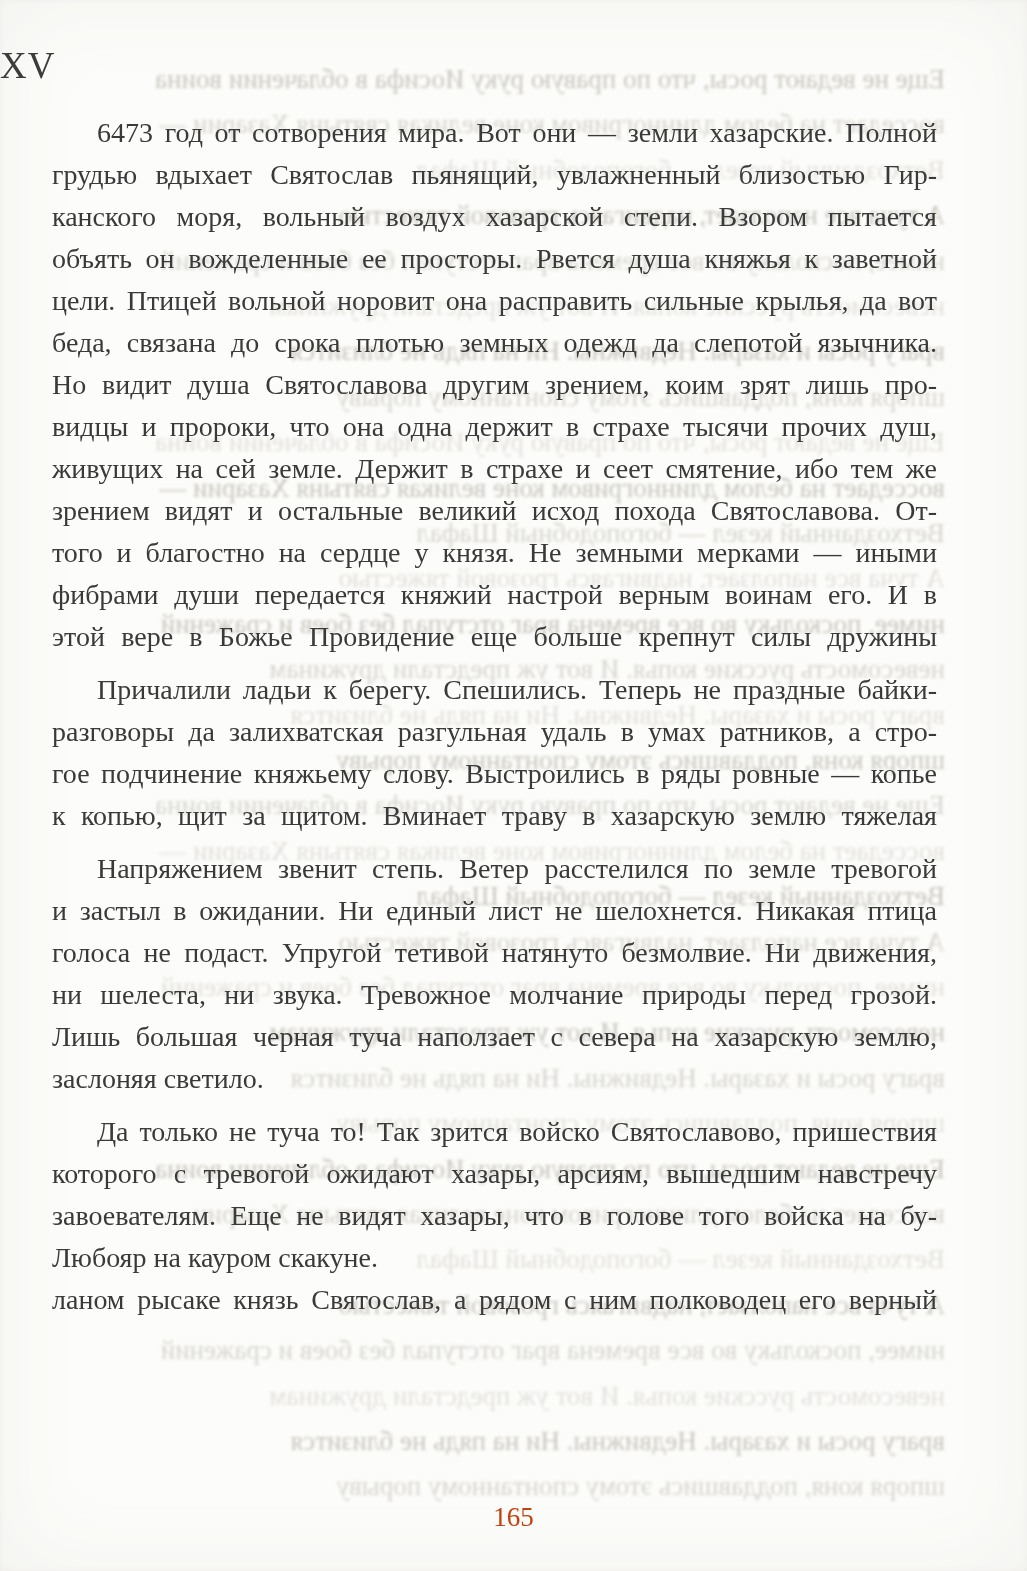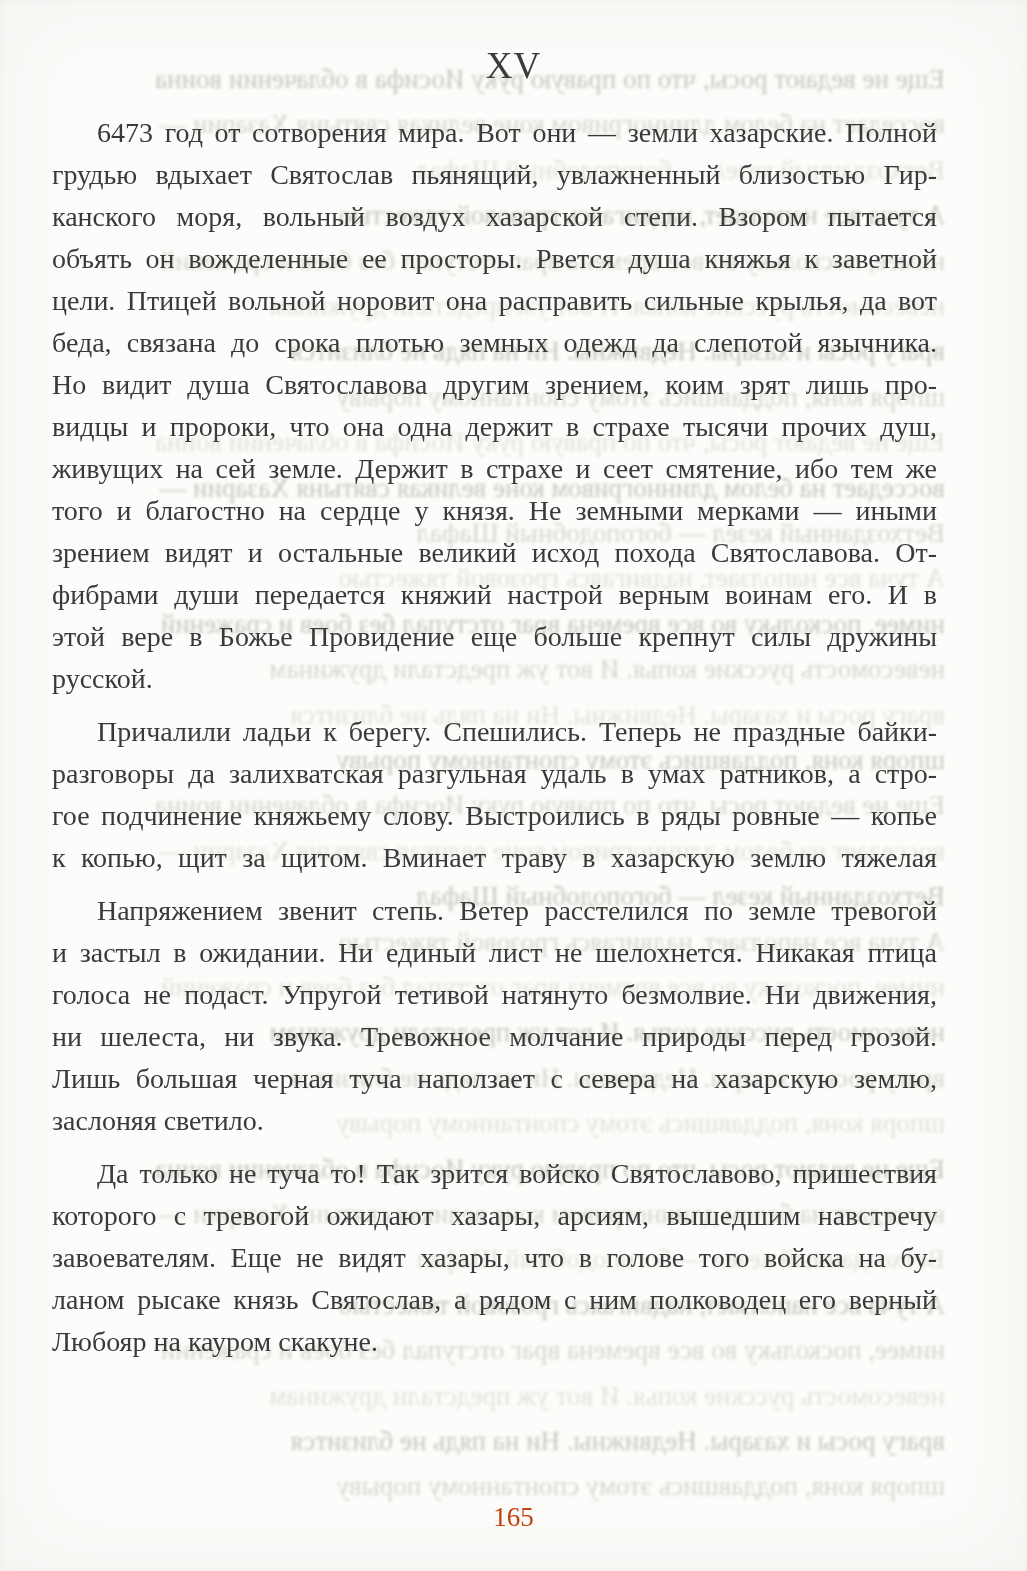--- a/index.html
+++ b/index.html
@@ -8,21 +8,21 @@
     width:1027px;height:1571px;
     margin:0 auto;
     background:#fcfcfa;
     overflow:hidden;
     font-family:"Liberation Serif","DejaVu Serif",serif;
     color:#3a3a3a;
     box-shadow:inset 0 0 90px rgba(90,85,70,0.06), inset 0 0 6px rgba(90,85,70,0.05);
   }
   .heading{
     position:absolute;top:44px;left:0;right:0;
-    text-align:center;
+    text-align:left;
     font-size:37px;line-height:44px;
     letter-spacing:1px;
     color:#3c3c3c;
     z-index:2;
   }
   .body-text{
     position:absolute;top:112px;left:52px;width:893px;
     font-size:28px;line-height:42px;
     z-index:2;
   }
@@ -99,44 +99,43 @@
       <div class="para">
         <div class="line first">6473 год от сотворения мира. Вот они — земли хазарские. Полной</div>
         <div class="line">грудью вдыхает Святослав пьянящий, увлажненный близостью Гир-</div>
         <div class="line">канского моря, вольный воздух хазарской степи. Взором пытается</div>
         <div class="line">объять он вожделенные ее просторы. Рвется душа княжья к заветной</div>
         <div class="line">цели. Птицей вольной норовит она расправить сильные крылья, да вот</div>
         <div class="line">беда, связана до срока плотью земных одежд да слепотой язычника.</div>
         <div class="line">Но видит душа Святославова другим зрением, коим зрят лишь про-</div>
         <div class="line">видцы и пророки, что она одна держит в страхе тысячи прочих душ,</div>
         <div class="line">живущих на сей земле. Держит в страхе и сеет смятение, ибо тем же</div>
+        <div class="line">зрением видят и остальные великий исход похода Святославова. От-</div>
         <div class="line">того и благостно на сердце у князя. Не земными мерками — иными</div>
-        <div class="line">зрением видят и остальные великий исход похода Святославова. От-</div>
         <div class="line">фибрами души передается княжий настрой верным воинам его. И в</div>
         <div class="line">этой вере в Божье Провидение еще больше крепнут силы дружины</div>
-        <div class="line lastfree">русской.</div>
       </div>
       <div class="para">
         <div class="line first">Причалили ладьи к берегу. Спешились. Теперь не праздные байки-</div>
         <div class="line">разговоры да залихватская разгульная удаль в умах ратников, а стро-</div>
         <div class="line">гое подчинение княжьему слову. Выстроились в ряды ровные — копье</div>
         <div class="line">к копью, щит за щитом. Вминает траву в хазарскую землю тяжелая</div>
       </div>
       <div class="para">
         <div class="line first">Напряжением звенит степь. Ветер расстелился по земле тревогой</div>
         <div class="line">и застыл в ожидании. Ни единый лист не шелохнется. Никакая птица</div>
         <div class="line">голоса не подаст. Упругой тетивой натянуто безмолвие. Ни движения,</div>
         <div class="line">ни шелеста, ни звука. Тревожное молчание природы перед грозой.</div>
         <div class="line">Лишь большая черная туча наползает с севера на хазарскую землю,</div>
         <div class="line lastfree">заслоняя светило.</div>
       </div>
       <div class="para">
         <div class="line first">Да только не туча то! Так зрится войско Святославово, пришествия</div>
         <div class="line">которого с тревогой ожидают хазары, арсиям, вышедшим навстречу</div>
         <div class="line">завоевателям. Еще не видят хазары, что в голове того войска на бу-</div>
+        <div class="line lastfree">Любояр на кауром скакуне.</div>
         <div class="line">ланом рысаке князь Святослав, а рядом с ним полководец его верный</div>
-        <div class="line lastfree">Любояр на кауром скакуне.</div>
       </div>
     </div>
 
   <div class="pagenum">165</div>
 
 </div>
 
 </body></html>

